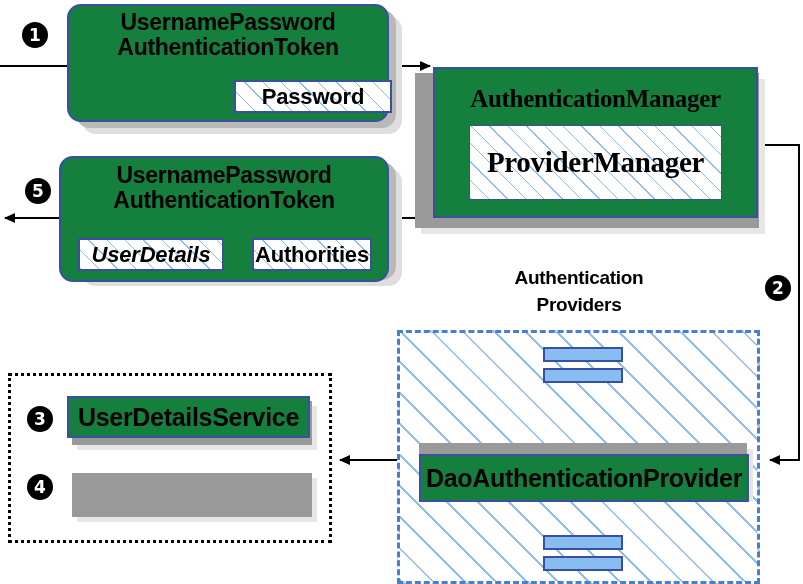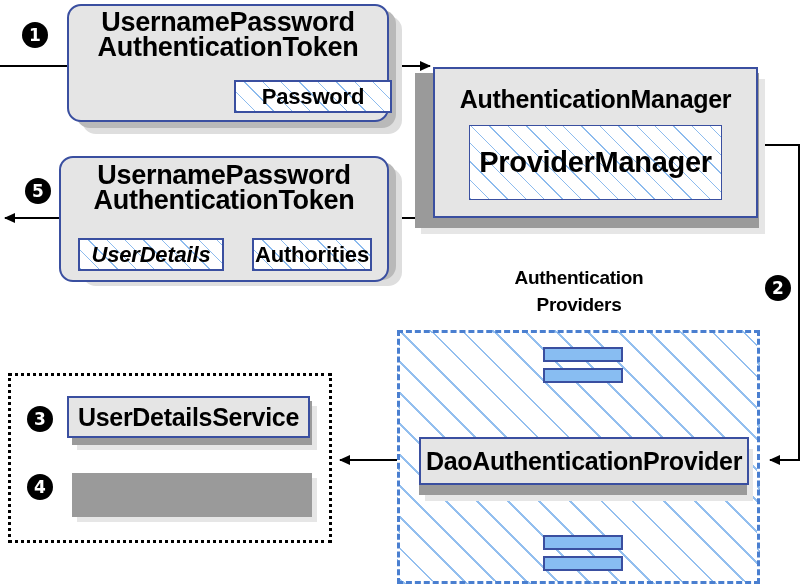--- a/index.html
+++ b/index.html
@@ -7,30 +7,30 @@
     font-family:"Liberation Sans","DejaVu Sans",sans-serif;
     -webkit-font-smoothing:antialiased;
   }
   #diagram{
     position:relative;
     width:803px;
     height:584px;
     background:#ffffff;
     overflow:hidden;
   }
-  .abs{position:absolute;}
+  .abs{position:absolute;font-family:Liberation Serif, serif;}
 
   
   .shadow-dark{position:absolute;background:#9a9a9a;}
   .shadow-light{position:absolute;background:#e6e6e6;}
 
   
   .blue-box{
     position:absolute;
-    background:#e5e5e5;
+    background:#15803d;
     border:2px solid #3a4fa0;
     box-sizing:border-box;
     display:flex;
     align-items:center;
     justify-content:center;
     text-align:center;
     color:#000;
     font-weight:bold;
   }
   .rounded{
@@ -76,21 +76,21 @@
     font-weight:bold;
     font-size:22px;
     color:#000;
     letter-spacing:-0.2px;
   }
 
   
   .title2{
     position:absolute;
     font-weight:bold;
-    font-size:27px;
+    font-size:23px;
     line-height:25px;
     text-align:center;
     color:#000;
     letter-spacing:-0.3px;
   }
   .label-lg{
     font-size:25px;
     font-weight:bold;
     letter-spacing:-0.3px;
   }
@@ -230,21 +230,21 @@
 
   <div class="badge abs" style="left:765px;top:275px;">2</div>
 
   <div class="dashed-blue hatch-area" style="left:397px;top:330px;width:363px;height:254px;"></div>
 
   <div class="small-bar" style="left:543px;top:347px;width:80px;height:15px;"></div>
   <div class="small-bar" style="left:543px;top:368px;width:80px;height:15px;"></div>
 
   <div class="shadow-light" style="left:425px;top:449px;width:328px;height:52px;"></div>
   <div class="shadow-dark" style="left:419px;top:443px;width:328px;height:52px;"></div>
-  <div class="blue-box" style="left:419px;top:437px;width:330px;height:48px;">
+  <div class="blue-box" style="left:419px;top:454px;width:330px;height:48px;">
     <span class="label-lg">DaoAuthenticationProvider</span>
   </div>
 
   <div class="small-bar" style="left:543px;top:535px;width:80px;height:15px;"></div>
   <div class="small-bar" style="left:543px;top:556px;width:80px;height:15px;"></div>
 
   <div class="dotted-black" style="left:8px;top:373px;width:324px;height:170px;"></div>
 
   <div class="badge abs" style="left:27px;top:406px;">3</div>
   <div class="shadow-light" style="left:77px;top:406px;width:240px;height:44px;"></div>

